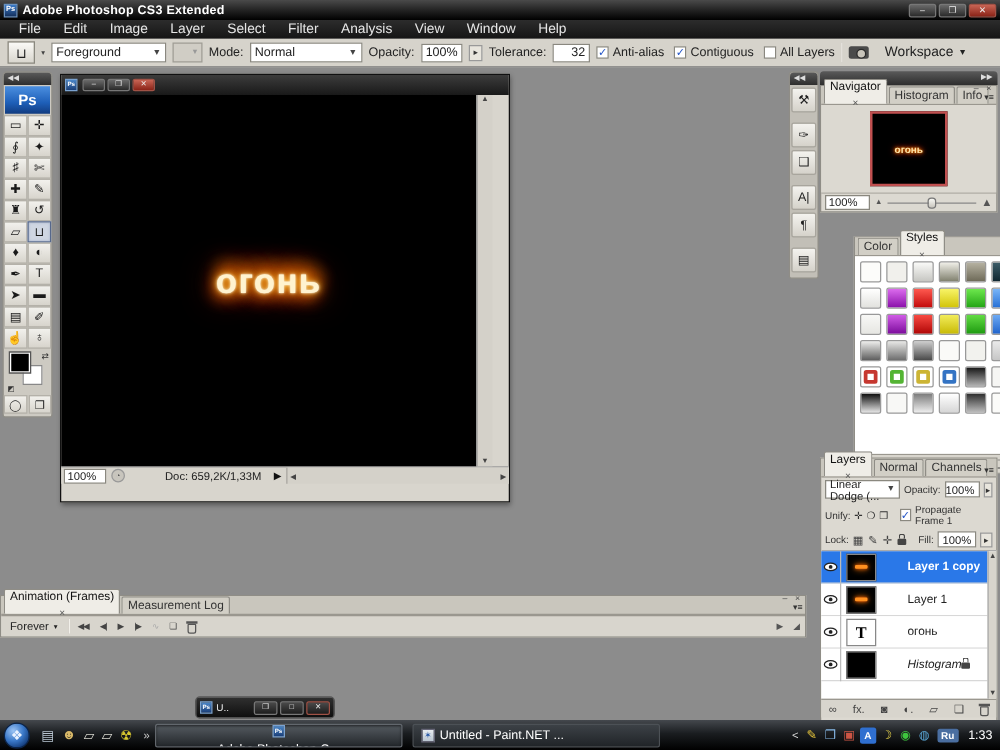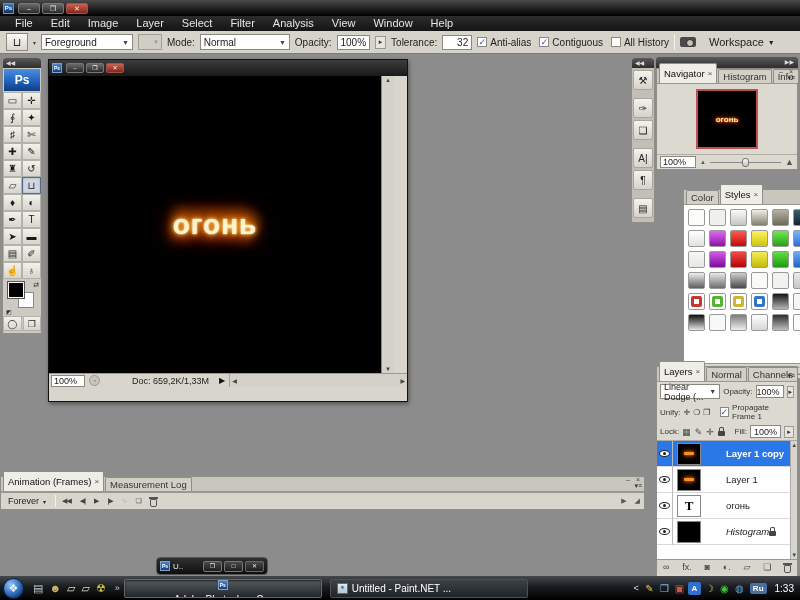--- a/index.html
+++ b/index.html
@@ -99,21 +99,21 @@
     display:flex; align-items:center; justify-content:center; font-size:10px; color:#222; border-radius:2px; }
   .stripgap { height:4px; }
 
   #dockhead { position:absolute; left:656px; top:57px; width:142px; height:11px; background:linear-gradient(#5a5a5a,#2e2e2e);
     border-radius:3px 3px 0 0; color:#ddd; font-size:6px; line-height:11px; text-align:right; padding:0 4px; }
 
   .panelgroup { position:absolute; left:656px; width:142px; background:#dcd9d1; border:1px solid #8f8d86; }
   .tabrow { height:15px; background:#c9c6bd; display:flex; align-items:flex-end; padding:1px 1px 0 2px; position:relative; border-bottom:1px solid #9a978f; }
   .tab { border:1px solid #8f8d86; border-bottom:none; background:#d2cfc6; padding:0 4px; height:14px;
     display:inline-flex; align-items:center; gap:3px; font-size:9.5px; color:#333; border-radius:2px 2px 0 0; margin-right:1px; }
-  .tab.active { background:#efede7; color:#111; height:20px; }
+  .tab.active { background:#efede7; color:#111; height:20px;flex-direction:column; }
   .tab .tx { font-size:8px; color:#555; }
   .pg-winbtns { position:absolute; right:2px; top:-1px; font-size:7px; color:#444; letter-spacing:2px; }
   .pg-menu { position:absolute; right:2px; bottom:1px; font-size:7px; color:#333; }
 
   
   #navpanel { top:68px; height:102px; }
   #navthumbwrap { height:70px; display:flex; align-items:center; justify-content:center; background:#dcd9d1; }
   #navthumb { width:62px; height:60px; background:#000; border:2px solid #c05050; display:flex; align-items:center; justify-content:center; }
   .fire-mini { font-size:8px; font-weight:bold; color:#ffe2a8; text-shadow:0 0 2px #ff9000,0 0 4px #ff5000,0 0 6px #c03000; }
   #navbottom { height:15px; display:flex; align-items:center; gap:4px; padding:0 3px; border-top:1px solid #b0ada5; }
@@ -204,20 +204,21 @@
   .trayico { font-size:10px; width:13px; text-align:center; }
   .trayico.boxed { font-size:8px; font-weight:bold; border-radius:2px; width:13px; height:13px; line-height:13px; }
   #langbadge { background:#4a6ea0; color:#fff; font-size:8px; font-weight:bold; padding:1px 3px; border-radius:2px; }
   #clock { color:#fff; font-size:10px; margin-left:4px; }
 </style>
 </head>
 <body>
 
 <div id="titlebar">
   <span class="ps-appicon">Ps</span>
+  <span class="title">Adobe Photoshop CS3 Extended</span>
   <span class="wbtns" id="appwbtns">
       <span class="wbtn">–</span>
       <span class="wbtn">❐</span>
       <span class="wbtn close">✕</span>
     </span>
 </div>
 
 <div id="menubar">
     <span class="mitem">File</span>
     <span class="mitem">Edit</span>
@@ -257,21 +258,21 @@
       <span class="chk">
         <span class="chkbox">✓</span>
         <span>Anti-alias</span>
       </span>
       <span class="chk">
         <span class="chkbox">✓</span>
         <span>Contiguous</span>
       </span>
       <span class="chk">
         <span class="chkbox"></span>
-        <span>All History</span>
+        <span>All Layers</span>
       </span>
     </span>
   <span class="vsep"></span>
   <span class="bridgecam"></span>
   <span style="display:inline-flex;align-items:center;gap:4px;margin-left:8px">
     <span>Workspace</span>
     <span style="font-size:7px">▼</span>
   </span>
 </div>
 

